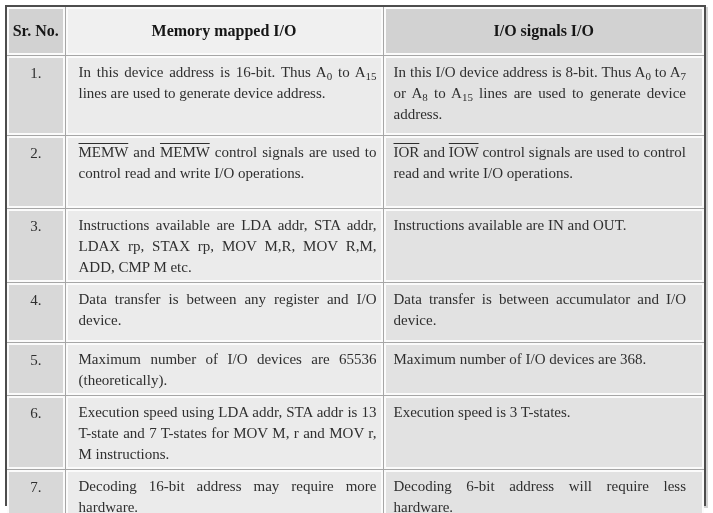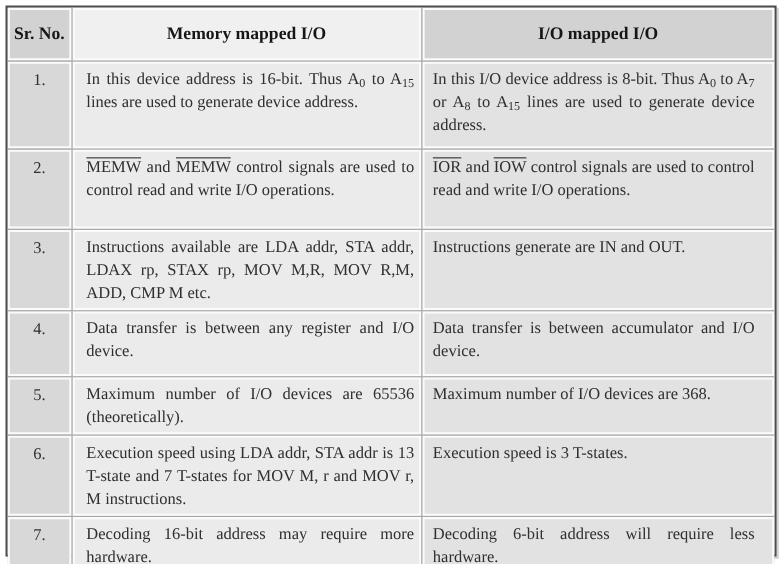--- a/index.html
+++ b/index.html
@@ -66,40 +66,40 @@
     <table>
       <colgroup>
         <col style="width:58px">
         <col style="width:318px">
         <col>
       </colgroup>
       <thead>
         <tr>
           <th class="sr">Sr. No.</th>
           <th class="memory">Memory mapped I/O</th>
-          <th class="io">I/O mapped I/O</th>
+          <th class="io">I/O signals I/O</th>
         </tr>
       </thead>
       <tbody>
   <tr>
     <td class="sr">1.</td>
     <td class="memory"><span>In this device address is 16-bit. Thus A</span><span class="seg-sub">0</span><span> to A</span><span class="seg-sub">15</span><span> lines are used to generate device address.</span></td>
     <td class="io"><span>In this I/O device address is 8-bit. Thus A</span><span class="seg-sub">0</span><span> to A</span><span class="seg-sub">7</span><span> or A</span><span class="seg-sub">8</span><span> to A</span><span class="seg-sub">15</span><span> lines are used to generate device address.</span></td>
   </tr>
 
   <tr>
     <td class="sr">2.</td>
     <td class="memory"><span class="seg-over">MEMW</span><span> and </span><span class="seg-over">MEMW</span><span> control signals are used to control read and write I/O operations.</span></td>
     <td class="io"><span class="seg-over">IOR</span><span> and </span><span class="seg-over">IOW</span><span> control signals are used to control read and write I/O operations.</span></td>
   </tr>
 
   <tr>
     <td class="sr">3.</td>
     <td class="memory"><span>Instructions available are LDA addr, STA addr, LDAX rp, STAX rp, MOV M,R, MOV R,M, ADD, CMP M etc.</span></td>
-    <td class="io"><span>Instructions generate are IN and OUT.</span></td>
+    <td class="io"><span>Instructions available are IN and OUT.</span></td>
   </tr>
 
   <tr>
     <td class="sr">4.</td>
     <td class="memory"><span>Data transfer is between any register and I/O device.</span></td>
     <td class="io"><span>Data transfer is between accumulator and I/O device.</span></td>
   </tr>
 
   <tr>
     <td class="sr">5.</td>

